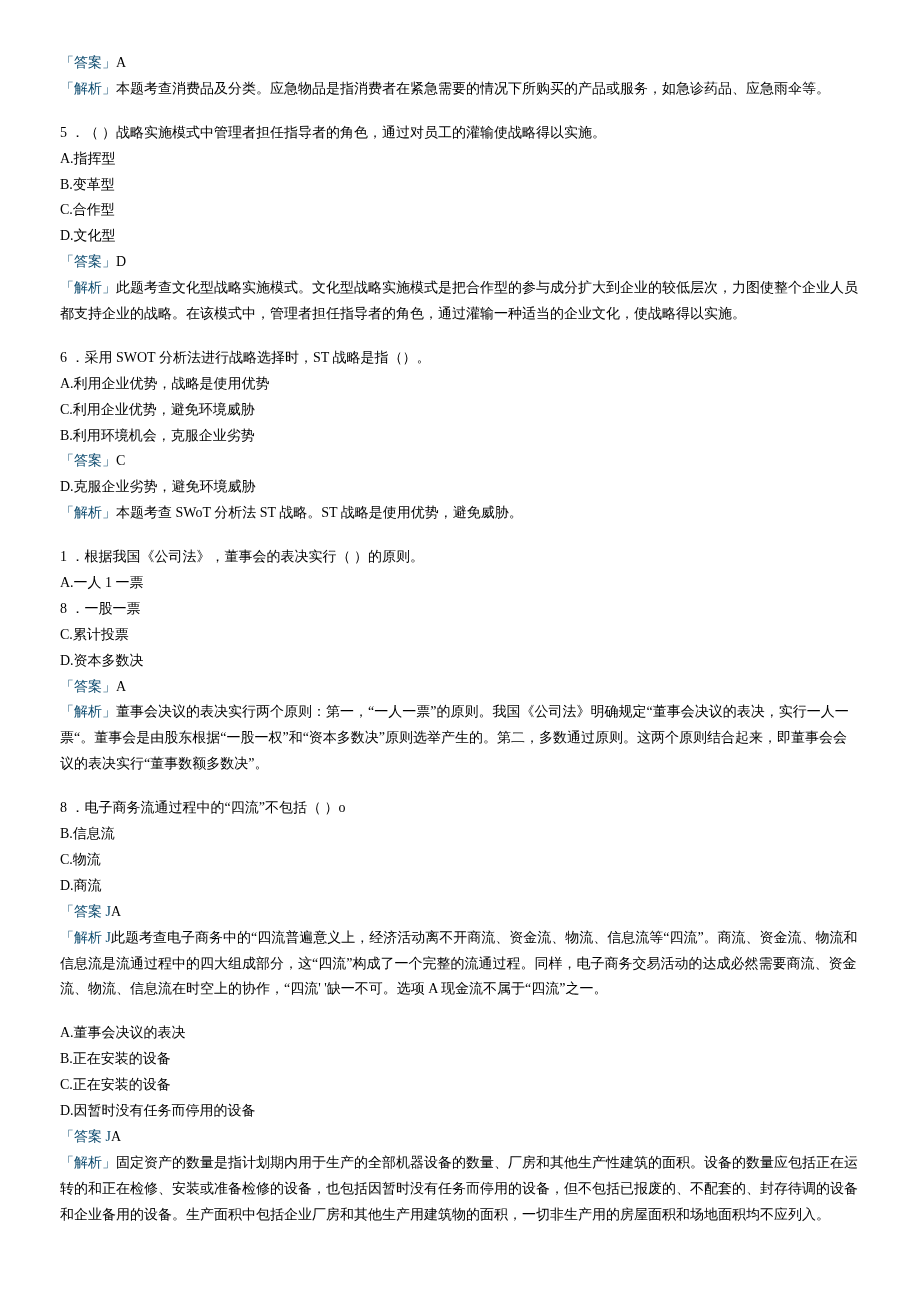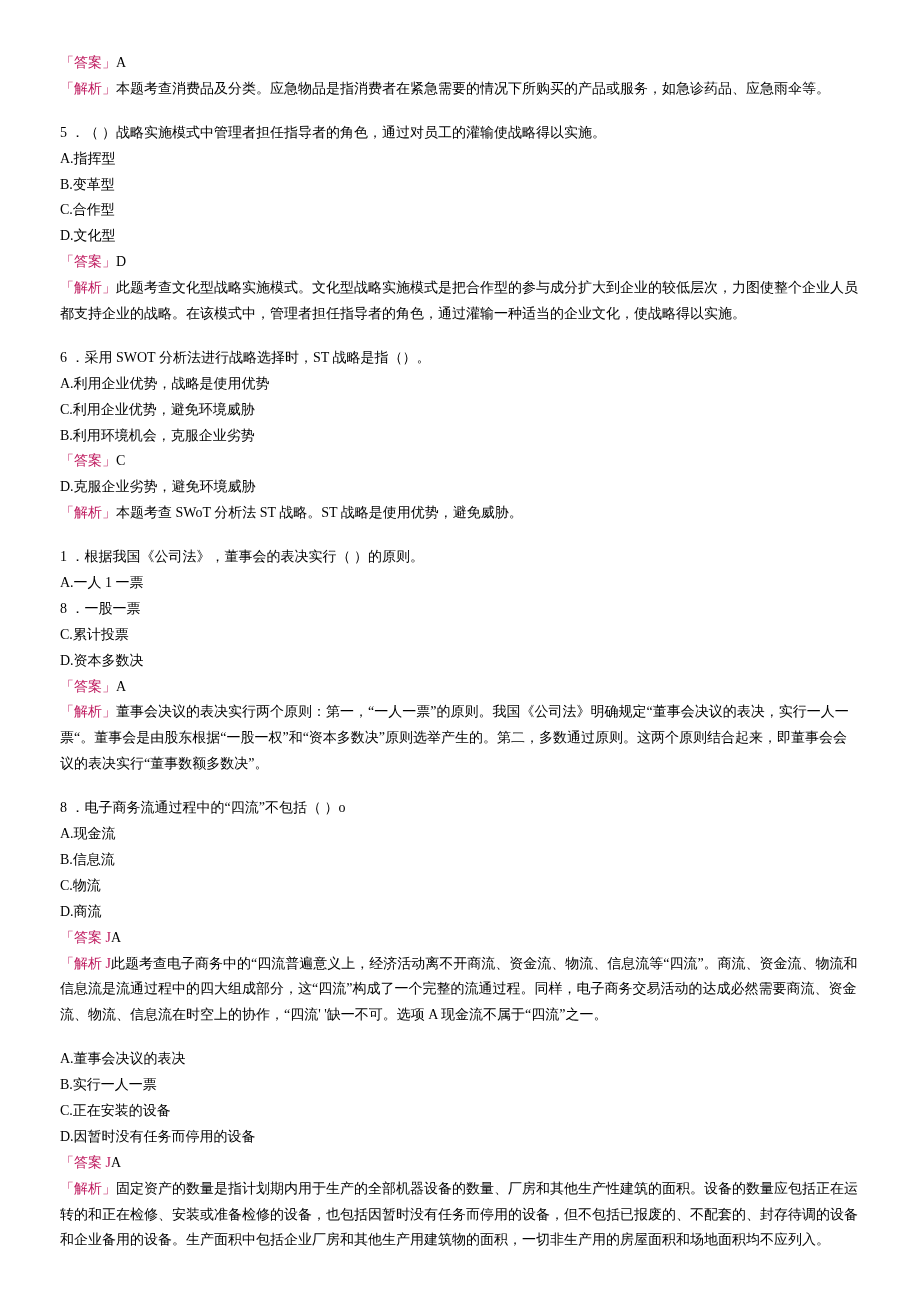--- a/index.html
+++ b/index.html
@@ -6,21 +6,21 @@
     font-family: "SimSun", "宋体", serif;
     font-size: 14px;
     line-height: 1.85;
     color: #000;
     background: #fff;
     margin: 0;
     padding: 50px 60px;
     width: 920px;
     box-sizing: border-box;
   }
-  .red { color: #be185d; }
+  .red { color: #0c4a6e; }
   .block { margin-bottom: 18px; }
   .line { display: block; }
 </style>
 </head>
 <body>
 
 <div class="block">
   <span class="line">
     <span class="red">「答案」</span><span>A</span>
   </span>
@@ -66,35 +66,34 @@
   <span class="line">
     <span class="red">「答案」</span><span>A</span>
   </span>
   <span class="line">
     <span class="red">「解析」</span><span>董事会决议的表决实行两个原则：第一，“一人一票”的原则。我国《公司法》明确规定“董事会决议的表决，实行一人一票“。董事会是由股东根据“一股一权”和“资本多数决”原则选举产生的。第二，多数通过原则。这两个原则结合起来，即董事会会议的表决实行“董事数额多数决”。</span>
   </span>
 </div>
 
 <div class="block">
   <span class="line">8 ．电子商务流通过程中的“四流”不包括（  ）o</span>
-  <span class="line">A.现金流</span>
   <span class="line">B.信息流</span>
   <span class="line">C.物流</span>
   <span class="line">D.商流</span>
   <span class="line">
     <span class="red">「答案 J</span><span>A</span>
   </span>
   <span class="line">
     <span class="red">「解析 J</span><span>此题考查电子商务中的“四流普遍意义上，经济活动离不开商流、资金流、物流、信息流等“四流”。商流、资金流、物流和信息流是流通过程中的四大组成部分，这“四流”构成了一个完整的流通过程。同样，电子商务交易活动的达成必然需要商流、资金流、物流、信息流在时空上的协作，“四流' '缺一不可。选项 A 现金流不属于“四流”之一。</span>
   </span>
 </div>
 
 <div class="block">
   <span class="line">A.董事会决议的表决</span>
-  <span class="line">B.实行一人一票</span>
+  <span class="line">B.正在安装的设备</span>
   <span class="line">C.正在安装的设备</span>
   <span class="line">D.因暂时没有任务而停用的设备</span>
   <span class="line">
     <span class="red">「答案 J</span><span>A</span>
   </span>
   <span class="line">
     <span class="red">「解析」</span><span>固定资产的数量是指计划期内用于生产的全部机器设备的数量、厂房和其他生产性建筑的面积。设备的数量应包括正在运转的和正在检修、安装或准备检修的设备，也包括因暂时没有任务而停用的设备，但不包括已报废的、不配套的、封存待调的设备和企业备用的设备。生产面积中包括企业厂房和其他生产用建筑物的面积，一切非生产用的房屋面积和场地面积均不应列入。</span>
   </span>
 </div>
 

